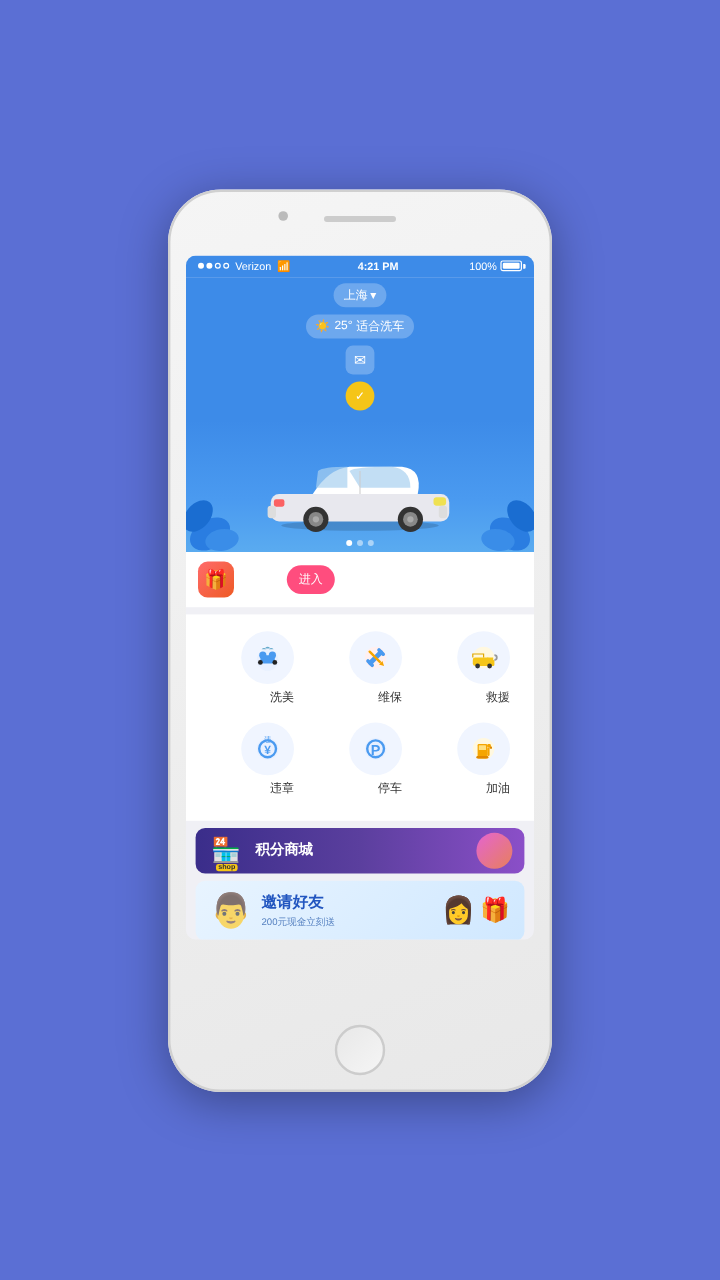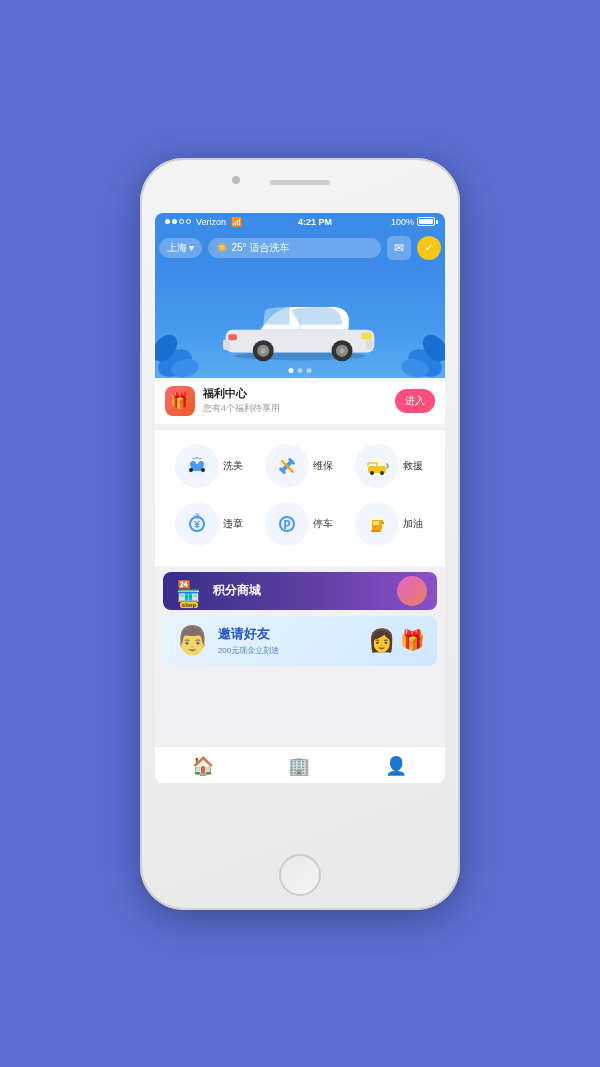--- a/index.html
+++ b/index.html
@@ -135,25 +135,26 @@
     .battery-fill {
       background: white;
       height: 100%;
       width: 100%;
       border-radius: 1px;
     }
 
     
     .app-header {
       background: #3d8be8;
-      padding: 5px 4px 8px;
+      padding: 5px 20px 8px;
       display: flex;
       align-items: center;
       gap: 6px;
       flex-shrink: 0;
+      flex-direction: column;
     }
     .city-btn {
       background: rgba(255,255,255,0.25);
       border-radius: 12px;
       padding: 3px 8px;
       display: flex;
       align-items: center;
       gap: 2px;
       color: white;
       font-size: 10px;
@@ -292,24 +293,24 @@
       padding: 10px 0;
       flex-shrink: 0;
     }
     .services-row {
       display: flex;
       justify-content: space-around;
       padding: 4px 10px 10px;
     }
     .service-item {
       display: flex;
-      align-items: center;
+      flex-direction: column;
+      align-items: flex-end;
       gap: 4px;
       width: 70px;
-      font-family: Liberation Mono, monospace;
     }
     .service-icon-circle {
       width: 44px;
       height: 44px;
       border-radius: 50%;
       background: #f0f5ff;
       display: flex;
       align-items: center;
       justify-content: center;
       font-size: 22px;
@@ -504,24 +505,20 @@
       <div class="dots-container">
         <div class="carousel-dot active"></div>
         <div class="carousel-dot"></div>
         <div class="carousel-dot"></div>
       </div>
     </div>
 
     <div class="welfare-banner">
       <div class="welfare-icon">
         <span>🎁</span>
-      </div>
-      <div class="welfare-text">
-        <div class="welfare-title">福利中心</div>
-        <div class="welfare-sub">您有4个福利待享用</div>
       </div>
       <div class="welfare-btn">进入</div>
     </div>
 
     <div class="services-grid">
 
       <div class="services-row">
 
         <div class="service-item">
           <div class="service-icon-circle">

